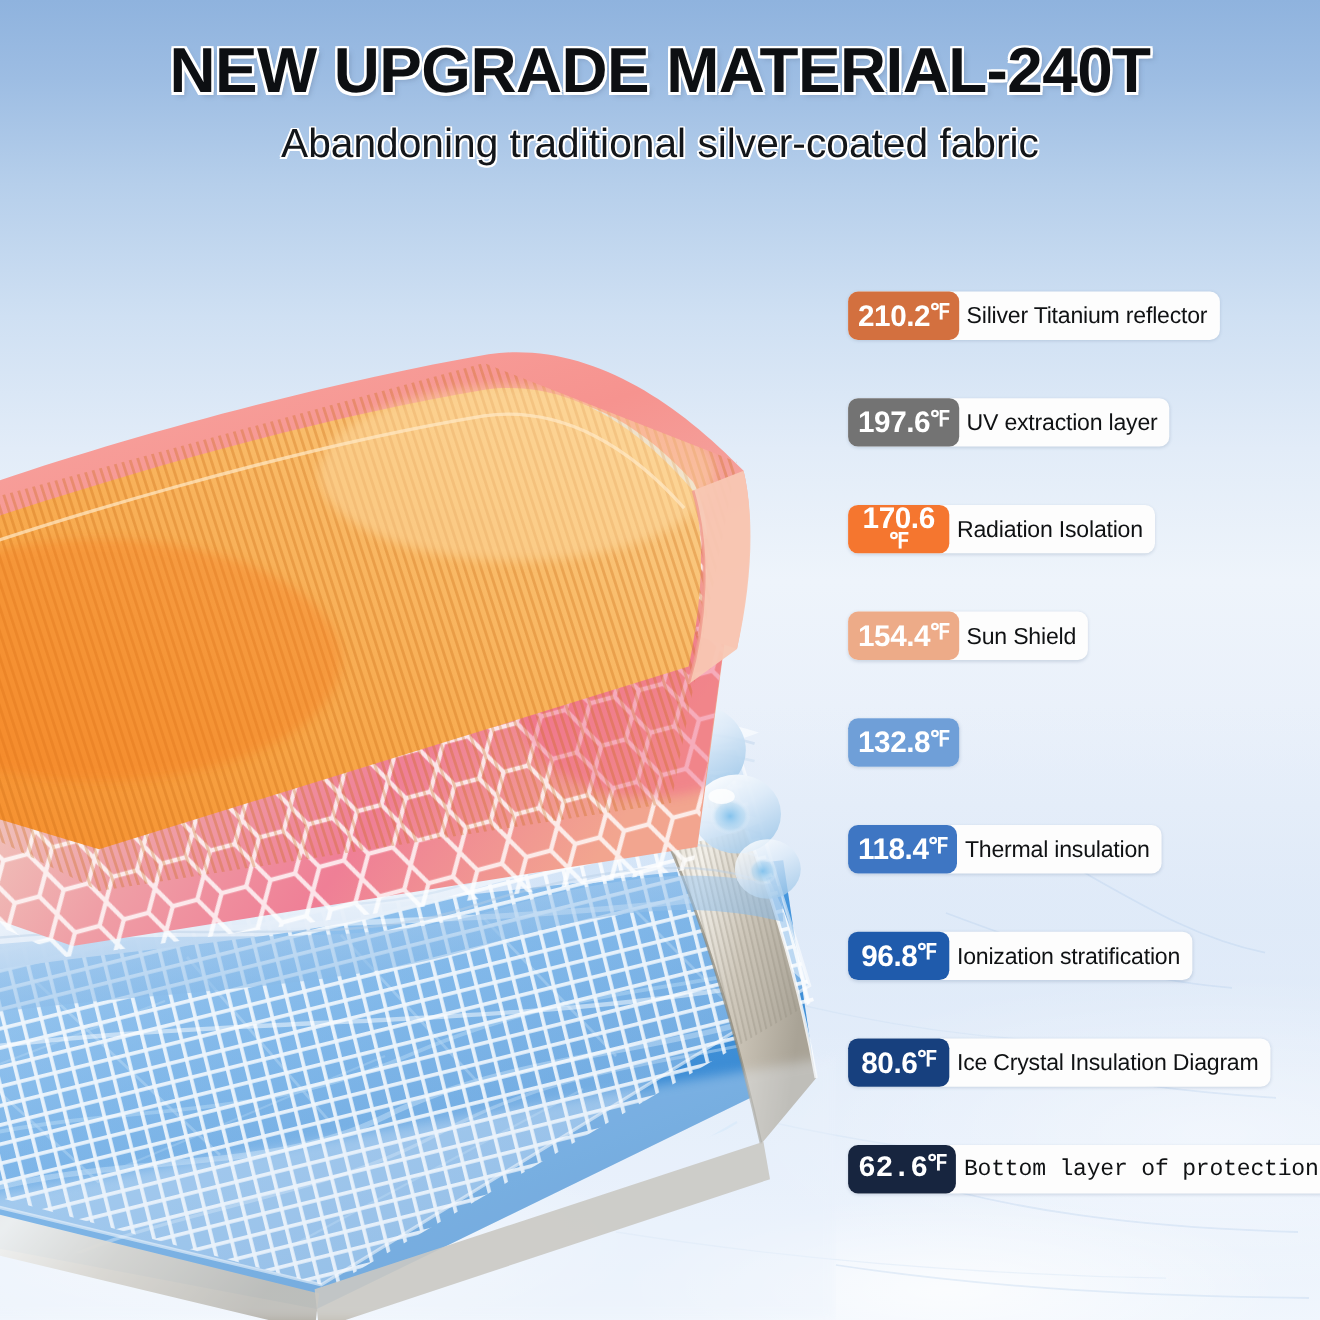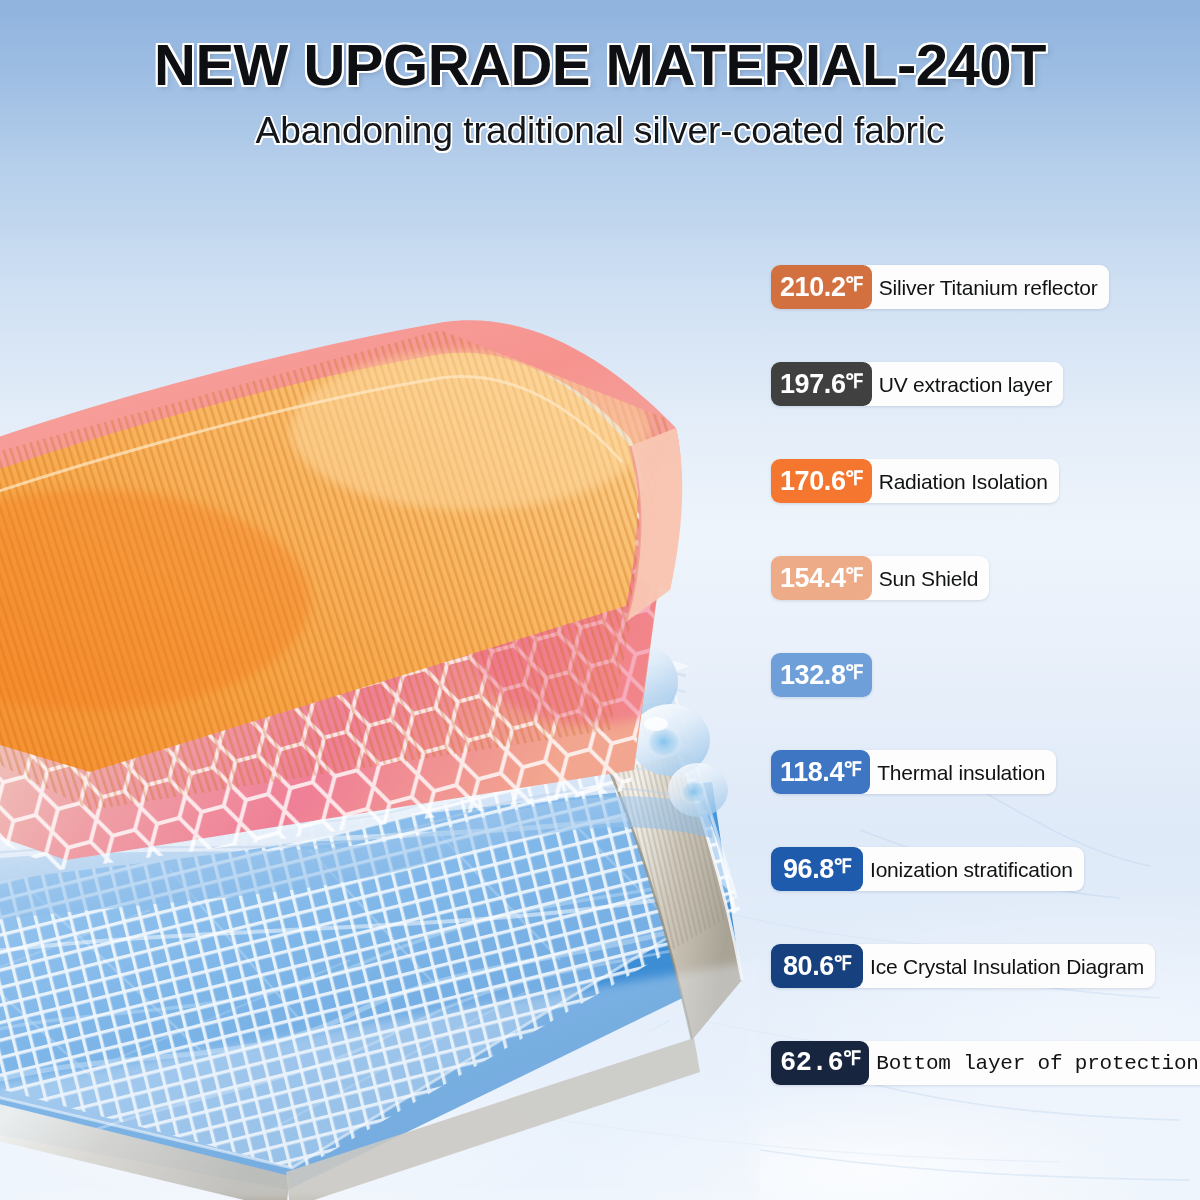--- a/index.html
+++ b/index.html
@@ -422,28 +422,28 @@
 
   <div id="labels">
       <div class="row">
         <div class="badge" style="background: rgb(211, 112, 63);">
           <span>210.2</span>
           <span class="deg">℉</span>
         </div>
         <div class="label-text">Siliver Titanium reflector</div>
       </div>
       <div class="row">
-        <div class="badge" style="background: #404040;">
+        <div class="badge" style="background: #737373;">
           <span>197.6</span>
           <span class="deg">℉</span>
         </div>
         <div class="label-text">UV extraction layer</div>
       </div>
       <div class="row">
-        <div class="badge" style="background: rgb(245, 118, 47);">
+        <div class="badge" style="background: rgb(245, 118, 47); flex-direction: column;">
           <span>170.6</span>
           <span class="deg">℉</span>
         </div>
         <div class="label-text">Radiation Isolation</div>
       </div>
       <div class="row">
         <div class="badge" style="background: rgb(237, 171, 136);">
           <span>154.4</span>
           <span class="deg">℉</span>
         </div>

